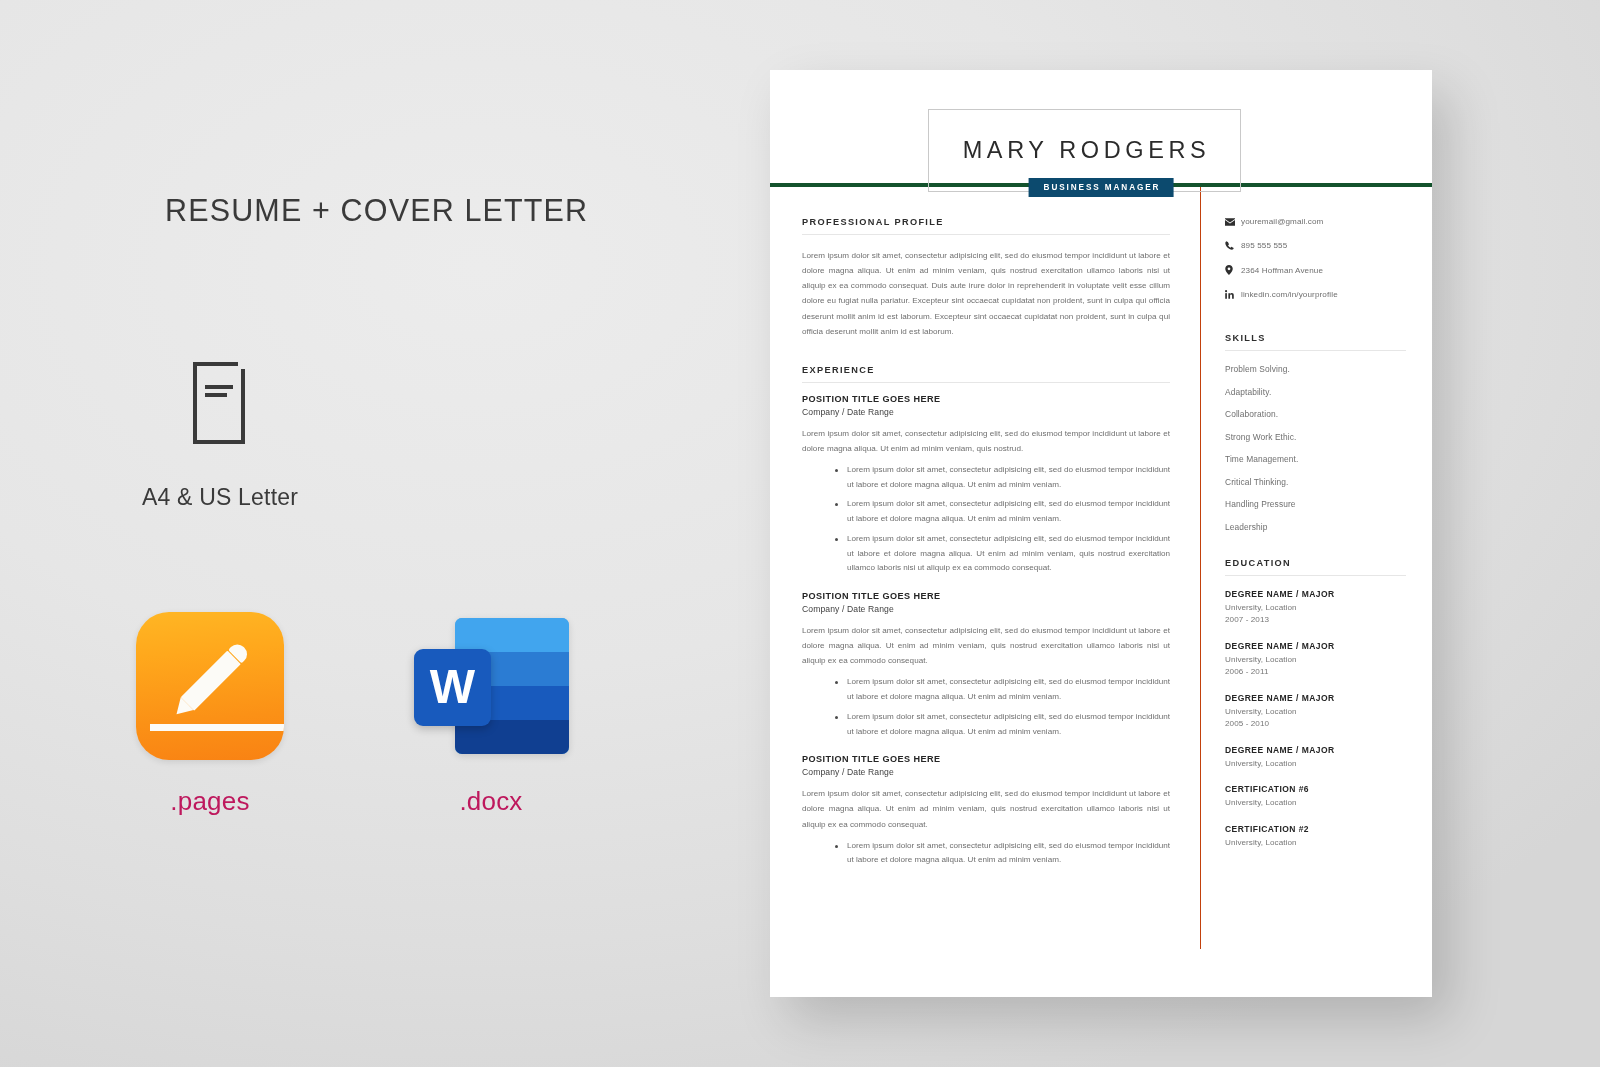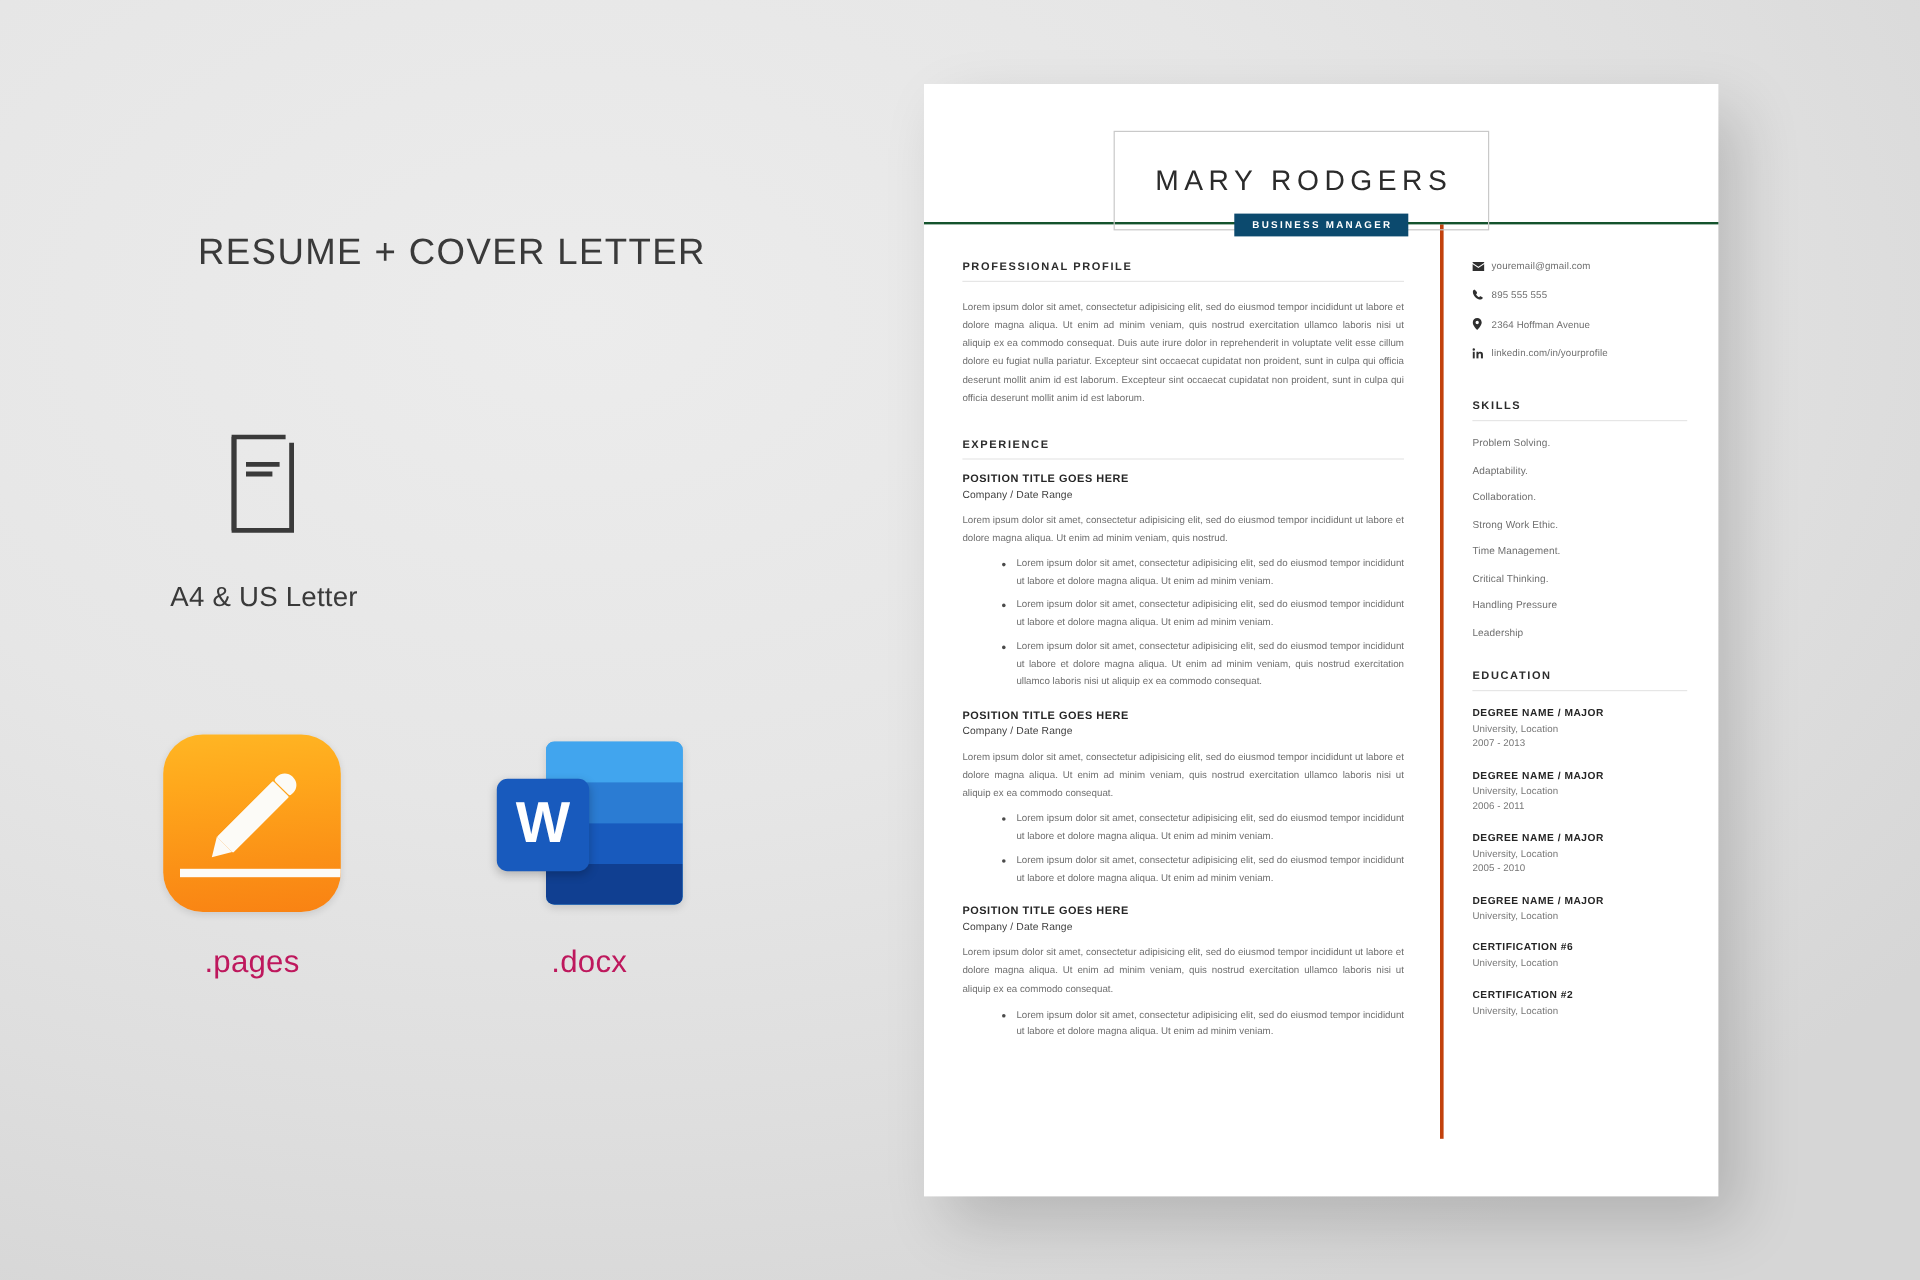--- a/index.html
+++ b/index.html
@@ -148,21 +148,21 @@
   #resume-page {
     position: absolute;
     left: 770px; top: 70px;
     width: 662px; height: 927px;
     background: #ffffff;
     box-shadow: 18px 22px 48px rgba(0,0,0,0.17);
   }
 
   #resume-header {
     height: 117px;
-    border-bottom: 2px solid #14532d;
+    border-bottom: 4px solid #14532d;
     position: relative;
   }
   #name-frame {
     position: absolute;
     left: 158px; top: 39px;
     width: 313px; height: 83px;
     border: 1px solid #c9c9c9;
     display: flex; align-items: center; justify-content: center;
   }
   #resume-name {
@@ -190,21 +190,21 @@
     display: flex;
     height: 762px;
   }
 
   #main-col {
     width: 430px;
     padding: 30px 30px 0 32px;
   }
   #side-col {
     width: 232px;
-    border-left: 3px solid #c2410c;
+    border-left: 1px solid #c2410c;
     padding: 30px 26px 0 24px;
   }
 
   .sec-title {
     font-size: 9.2px;
     font-weight: 700;
     letter-spacing: 1.35px;
     color: #2d2d2d;
     padding-bottom: 7px;
     border-bottom: 1px solid #e6e6e6;

